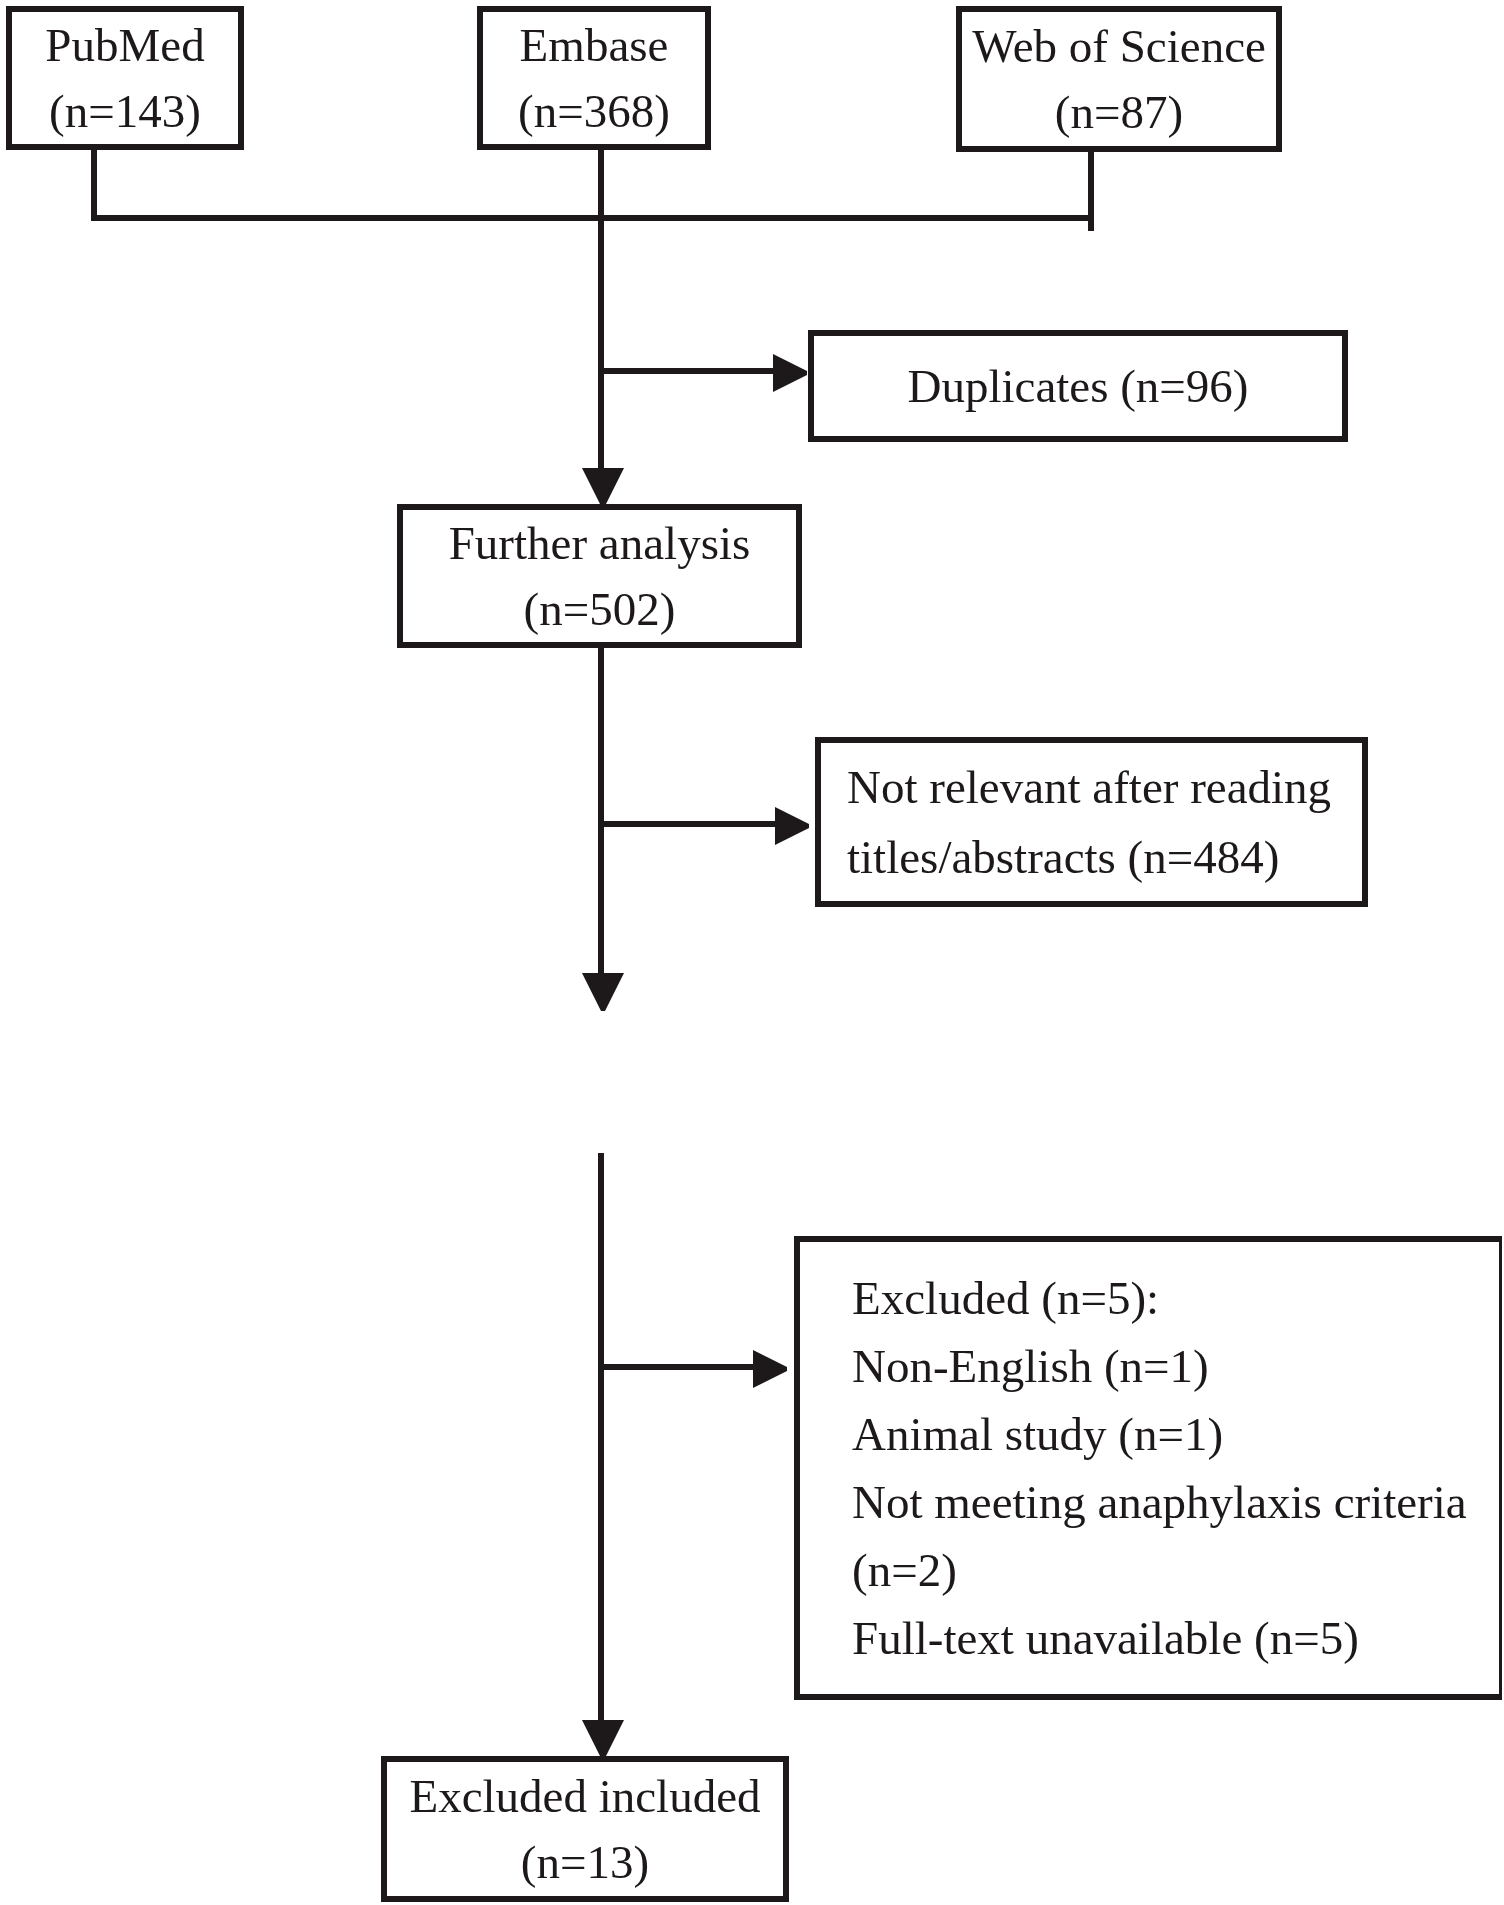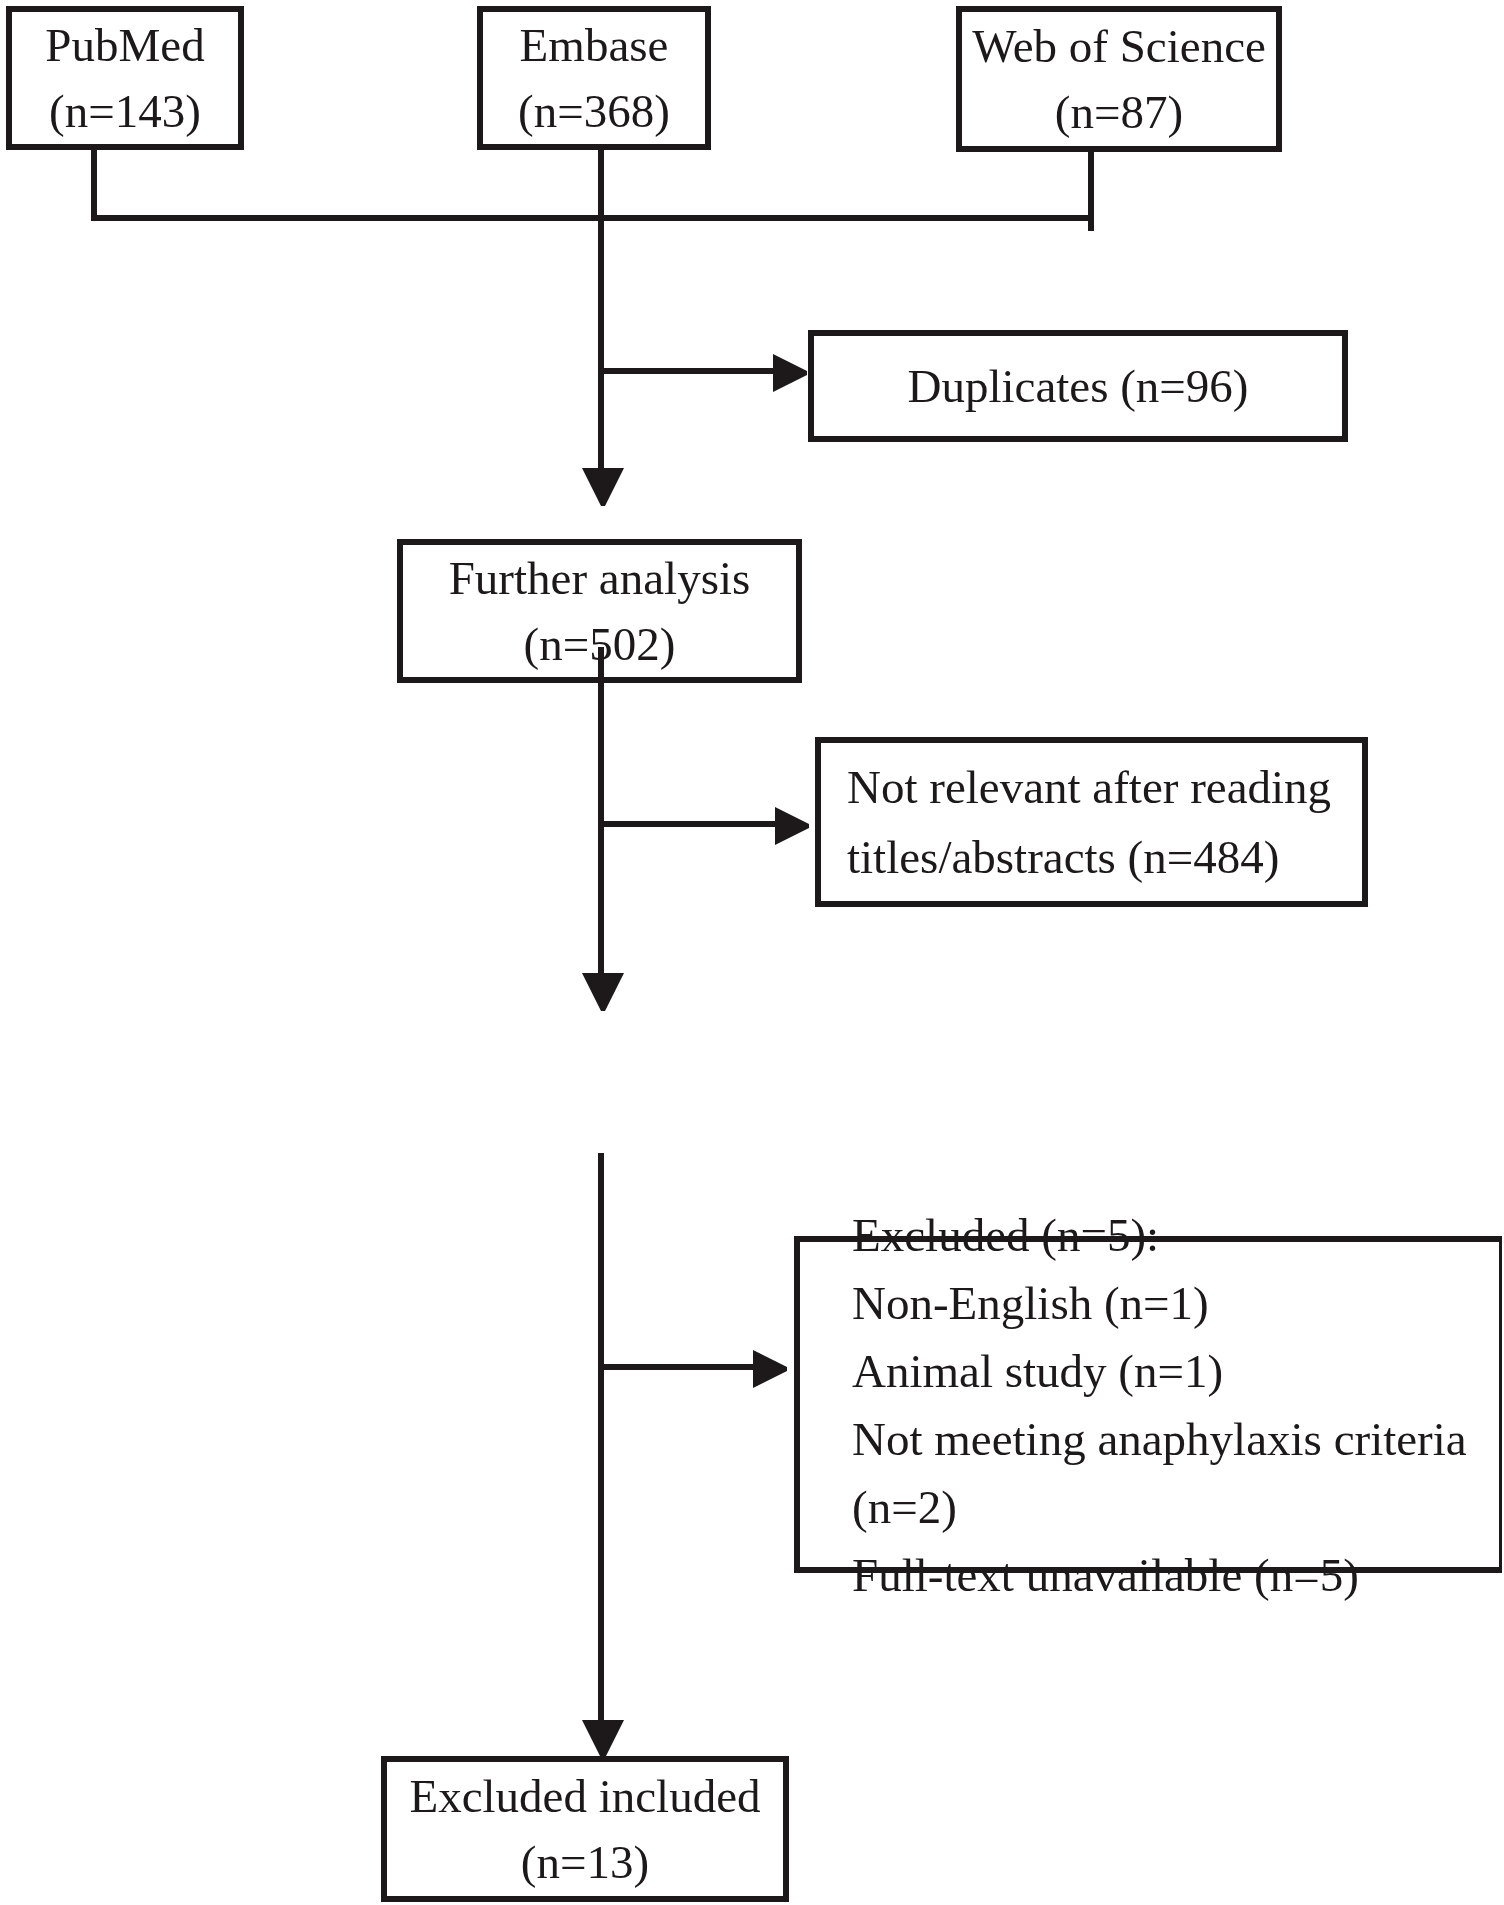--- a/index.html
+++ b/index.html
@@ -53,25 +53,25 @@
     border-top: 17px solid transparent;
     border-bottom: 17px solid transparent;
     border-left: 34px solid var(--ink);
   }
 
   
   #box-pubmed      { left: 2px;   top: 2px;    width: 238px; height: 144px; }
   #box-embase      { left: 473px; top: 2px;    width: 234px; height: 144px; }
   #box-wos         { left: 952px; top: 2px;    width: 326px; height: 146px; }
   #box-duplicates  { left: 804px; top: 326px;  width: 540px; height: 112px; }
-  #box-further     { left: 393px; top: 500px;  width: 405px; height: 144px; margin-top: 35px; }
+  #box-further     { left: 393px; top: 500px;  width: 405px; height: 144px; }
   #box-notrelevant { left: 805px; top: 733px;  width: 553px; height: 170px;
                      padding-left: 24px; line-height: 66px; }
   #box-fulltext    { left: 393px; top: 1005px; width: 405px; height: 145px; }
-  #box-excluded    { left: 784px; top: 1232px; width: 711px; height: 337px;
+  #box-excluded    { left: 784px; top: 1232px; width: 711px; height: 464px;
                      padding: 18px 20px 18px 50px; line-height: 64px; }
   #box-articles    { left: 377px; top: 1752px; width: 408px; height: 146px; }
 
   
   #stem-pubmed   { left: 87px;   top: 145px;  width: 6px;    height: 72px; }
   #stem-wos      { left: 1084px; top: 147px;  width: 6px;    height: 80px; }
   #merge-line    { left: 87px;   top: 211px;  width: 1003px; height: 6px; }
   #center-line-1 { left: 594px;  top: 145px;  width: 6px;    height: 319px; }
   #center-line-2 { left: 594px;  top: 643px;  width: 6px;    height: 326px; }
   #center-line-3 { left: 594px;  top: 1149px; width: 6px;    height: 567px; }

